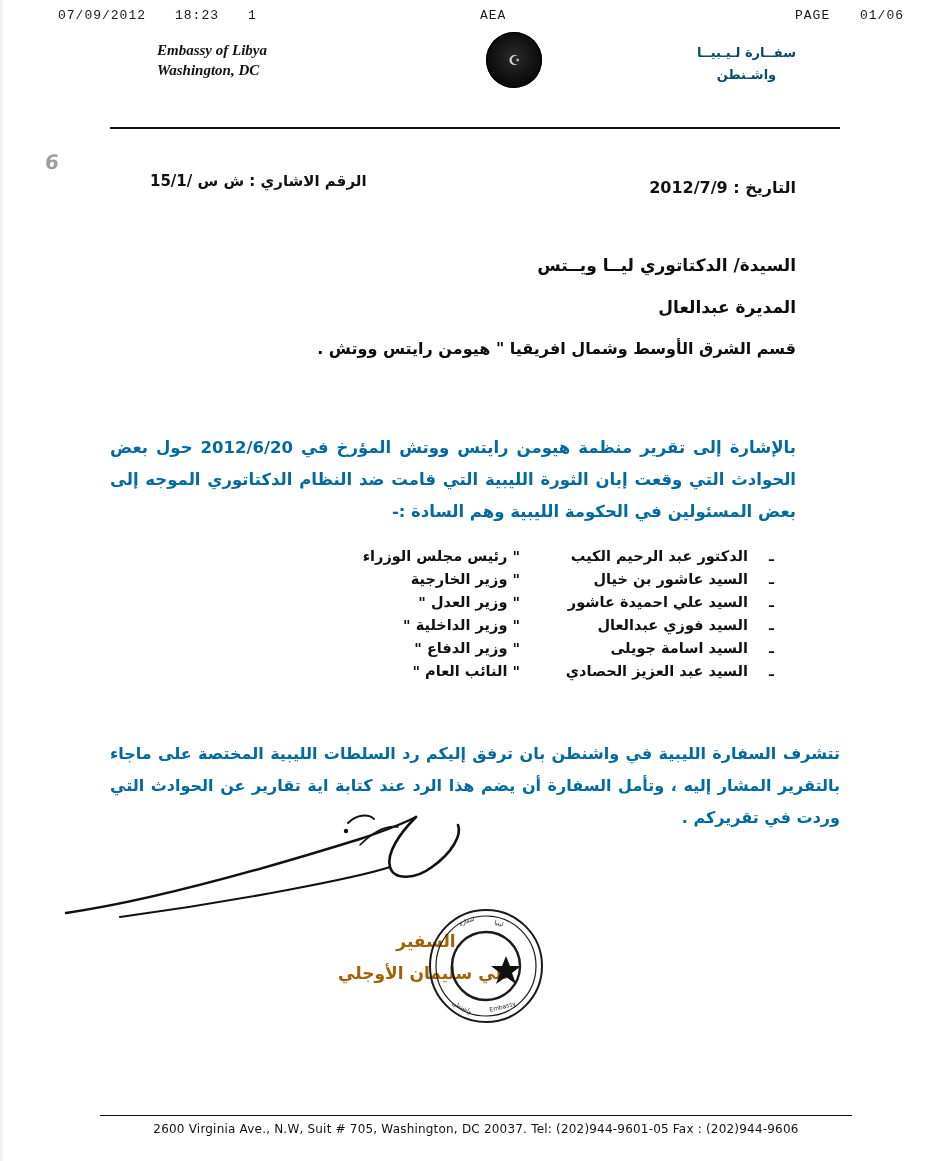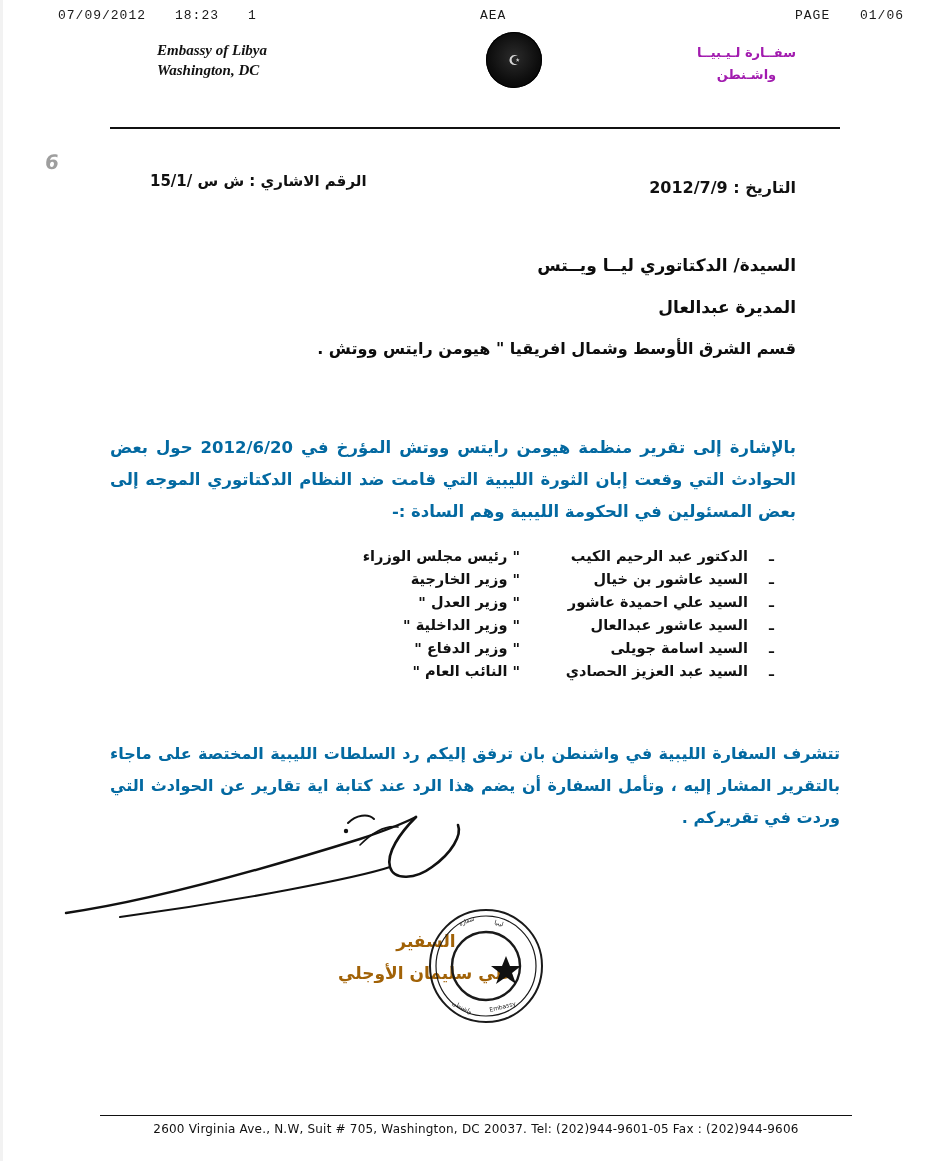--- a/index.html
+++ b/index.html
@@ -74,21 +74,21 @@
     position: absolute;
     right: 150px;
     top: 42px;
     text-align: center;
     direction: rtl;
     font-family: "DejaVu Sans", sans-serif;
     font-weight: bold;
     font-size: 13px;
     letter-spacing: 1px;
     line-height: 1.7;
-    color: #a21caf;
+    color: #0c4a6e;
   }
 
   .rule {
     position: absolute;
     left: 110px;
     top: 127px;
     width: 730px;
     height: 0;
     border-top: 2px solid #111;
   }
@@ -323,21 +323,21 @@
       <span class="nm">السيد عاشور بن خيال</span>
       <span class="ttl">" وزير الخارجية</span>
     </div>
     <div class="row">
       <span class="dash">ـ</span>
       <span class="nm">السيد علي احميدة عاشور</span>
       <span class="ttl">" وزير العدل "</span>
     </div>
     <div class="row">
       <span class="dash">ـ</span>
-      <span class="nm">السيد عاشور عبدالعال</span>
+      <span class="nm">السيد فوزي عبدالعال</span>
       <span class="ttl">" وزير الداخلية "</span>
     </div>
     <div class="row">
       <span class="dash">ـ</span>
       <span class="nm">السيد اسامة جويلى</span>
       <span class="ttl">" وزير الدفاع "</span>
     </div>
     <div class="row">
       <span class="dash">ـ</span>
       <span class="nm">السيد عبد العزيز الحصادي</span>

